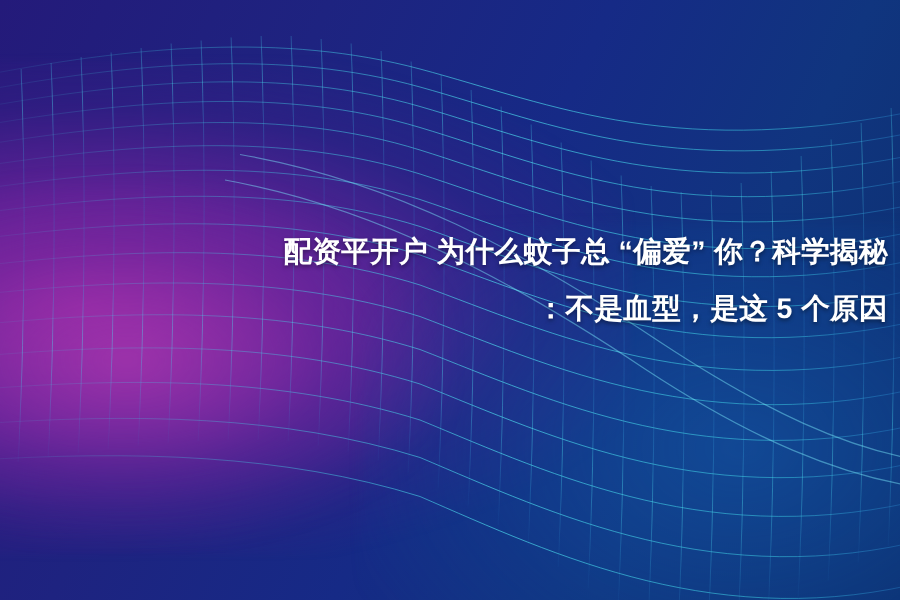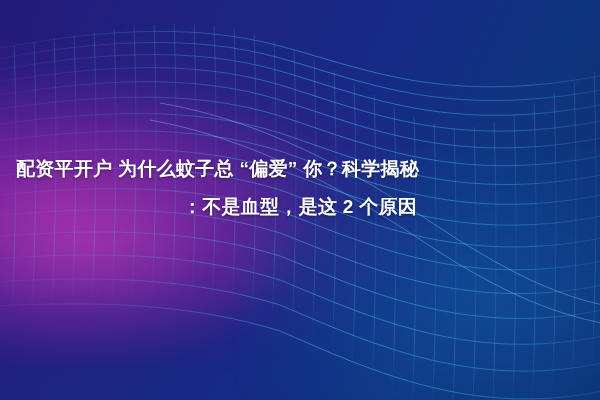--- a/index.html
+++ b/index.html
@@ -66,20 +66,21 @@
     font-size: 19px;
     font-weight: bold;
     line-height: 38px;
     letter-spacing: 0.3px;
     padding: 0 8px;
     text-shadow: 0 1px 3px rgba(0,0,0,0.45);
   }
   .headline .line {
     display: block;
     white-space: nowrap;
+    text-align: right;
   }
   .line1 { text-align: left; padding-left: 8px; }
   .line2 { text-align: center; padding-left: 0; }
 </style>
 </head>
 <body>
 
 <div id="canvas">
 
   <div class="bg-base"></div>
@@ -164,16 +165,16 @@
 
       <g fill="none" stroke="#7ff0ff" stroke-opacity="0.45" stroke-width="0.8">
         <path d="M 150 120 C 250 138, 340 186, 430 246 C 500 292, 560 318, 620 326"></path>
         <path d="M 160 103 C 260 120, 350 168, 440 228 C 510 274, 565 300, 620 308"></path>
       </g>
     </g>
   </svg>
 
   <div class="headline">
     <span class="line line1">配资平开户 为什么蚊子总 “偏爱” 你？科学揭秘</span>
-    <span class="line line2">：不是血型，是这 2 个原因</span>
+    <span class="line line2">：不是血型，是这 5 个原因</span>
   </div>
 
 </div>
 
 </body></html>

